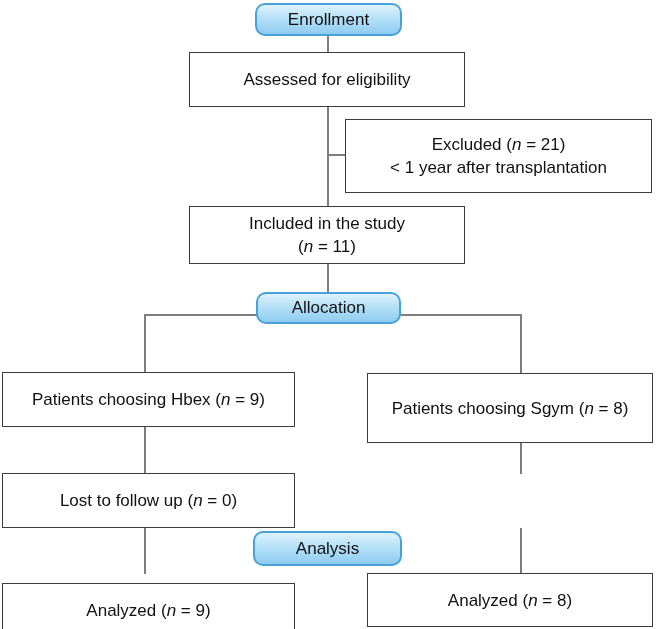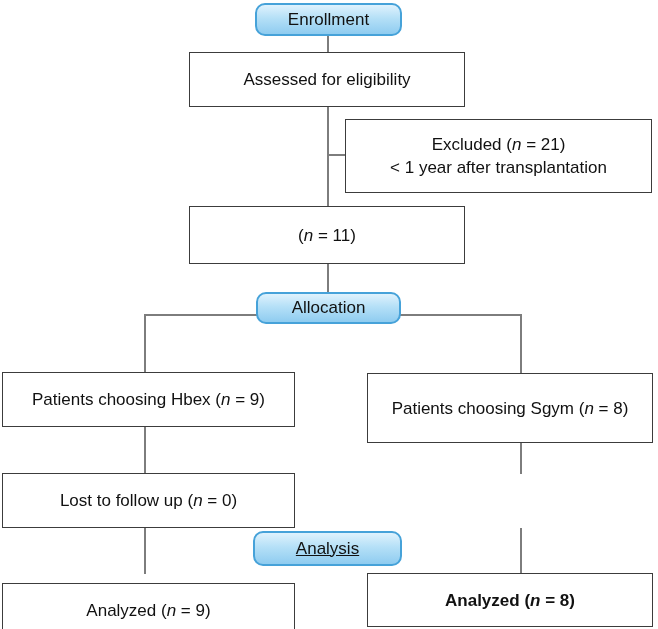--- a/index.html
+++ b/index.html
@@ -60,51 +60,52 @@
   <div class="vline" style="left:520px;top:428px;height:46px;"></div>
   <div class="vline" style="left:144px;top:528px;height:46px;"></div>
   <div class="vline" style="left:520px;top:528px;height:46px;"></div>
 
   <div class="stage" style="left:255px;top:3px;width:147px;height:33px;">
     <span>Enrollment</span>
   </div>
   <div class="stage" style="left:256px;top:292px;width:145px;height:32px;">
     <span>Allocation</span>
   </div>
-  <div class="stage" style="left:253px;top:531px;width:149px;height:35px;text-decoration:underline;">
+  <div class="stage" style="left:253px;top:531px;width:149px;height:35px;">
     <span>Analysis</span>
   </div>
 
   <div class="box" style="left:189px;top:52px;width:276px;height:55px;">
     <div class="bline">Assessed for eligibility</div>
   </div>
 
   <div class="box" style="left:345px;top:119px;width:307px;height:74px;">
     <div class="bline"><span>Excluded (</span><span class="nvar">n</span><span> = 21)</span></div>
     <div class="bline">&lt; 1 year after transplantation</div>
   </div>
 
   <div class="box" style="left:189px;top:206px;width:276px;height:58px;">
+    <div class="bline">Included in the study</div>
     <div class="bline"><span>(</span><span class="nvar">n</span><span> = 11)</span></div>
   </div>
 
   <div class="box" style="left:2px;top:372px;width:293px;height:55px;">
     <div class="bline"><span>Patients choosing Hbex (</span><span class="nvar">n</span><span> = 9)</span></div>
   </div>
 
   <div class="box" style="left:367px;top:373px;width:286px;height:70px;">
     <div class="bline"><span>Patients choosing Sgym (</span><span class="nvar">n</span><span> = 8)</span></div>
   </div>
 
   <div class="box" style="left:2px;top:473px;width:293px;height:55px;">
     <div class="bline"><span>Lost to follow up (</span><span class="nvar">n</span><span> = 0)</span></div>
   </div>
 
 
   <div class="box" style="left:2px;top:573px;width:293px;height:54px;margin-top:10px;">
     <div class="bline"><span>Analyzed (</span><span class="nvar">n</span><span> = 9)</span></div>
   </div>
 
-  <div class="box" style="left:367px;top:573px;width:286px;height:54px;font-weight:bold;">
+  <div class="box" style="left:367px;top:573px;width:286px;height:54px;">
     <div class="bline"><span>Analyzed (</span><span class="nvar">n</span><span> = 8)</span></div>
   </div>
 
 </div>
 
 </body></html>

